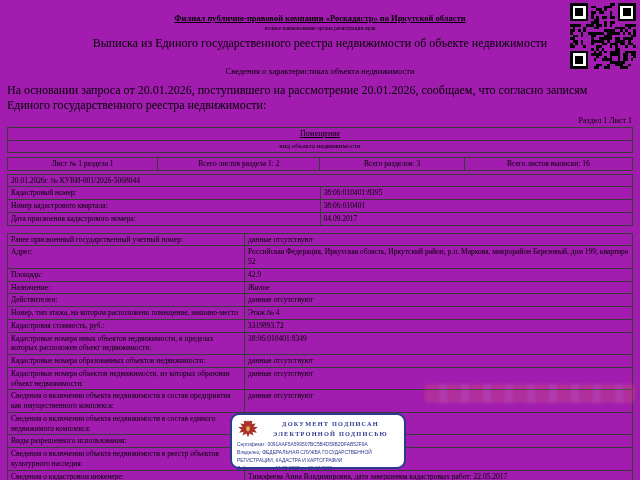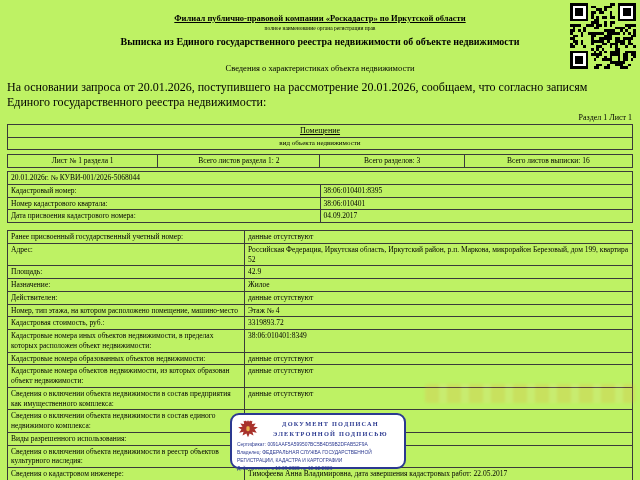--- a/index.html
+++ b/index.html
@@ -1,25 +1,25 @@
 <!DOCTYPE html>
 <html><head>
 <meta charset="utf-8">
 <style>
   html,body { margin:0; padding:0; background:#888; }
   .page {
     position:relative; width:640px; height:480px; margin:0 auto;
-    background:#bef264; overflow:hidden;
+    background:#a21caf; overflow:hidden;
     font-family:"Liberation Serif", serif; color:#000;
   }
   
   .header { padding-top:13px; text-align:center; line-height:1.25; }
   .org-line { font-size:8.5px; font-weight:bold; text-decoration:underline; }
   .org-caption { font-size:5.5px; margin-top:1px; }
-  .doc-title { font-size:10px; font-weight:bold; margin-top:4px; }
+  .doc-title { font-size:12px; font-weight:normal; margin-top:4px; }
   .section-title { font-size:8.5px; text-align:center; margin-top:15px; }
   .request-line { font-size:12px; text-align:left; margin:7px 7px 0 7px; }
   .section-sheet { font-size:8px; text-align:right; margin:3px 8px 2px 0; }
   .qr { position:absolute; top:3px; right:4px; width:66px; height:66px; }
   .qr svg { width:100%; height:100%; shape-rendering:crispEdges; }
   
   table.box { width:626px; margin:0 7px; border-collapse:collapse; table-layout:fixed; }
   table.box td {
     border:1px solid #3a3a3a; font-size:7.5px; line-height:1.3;
     padding:1px 3px; vertical-align:top; word-wrap:break-word;

